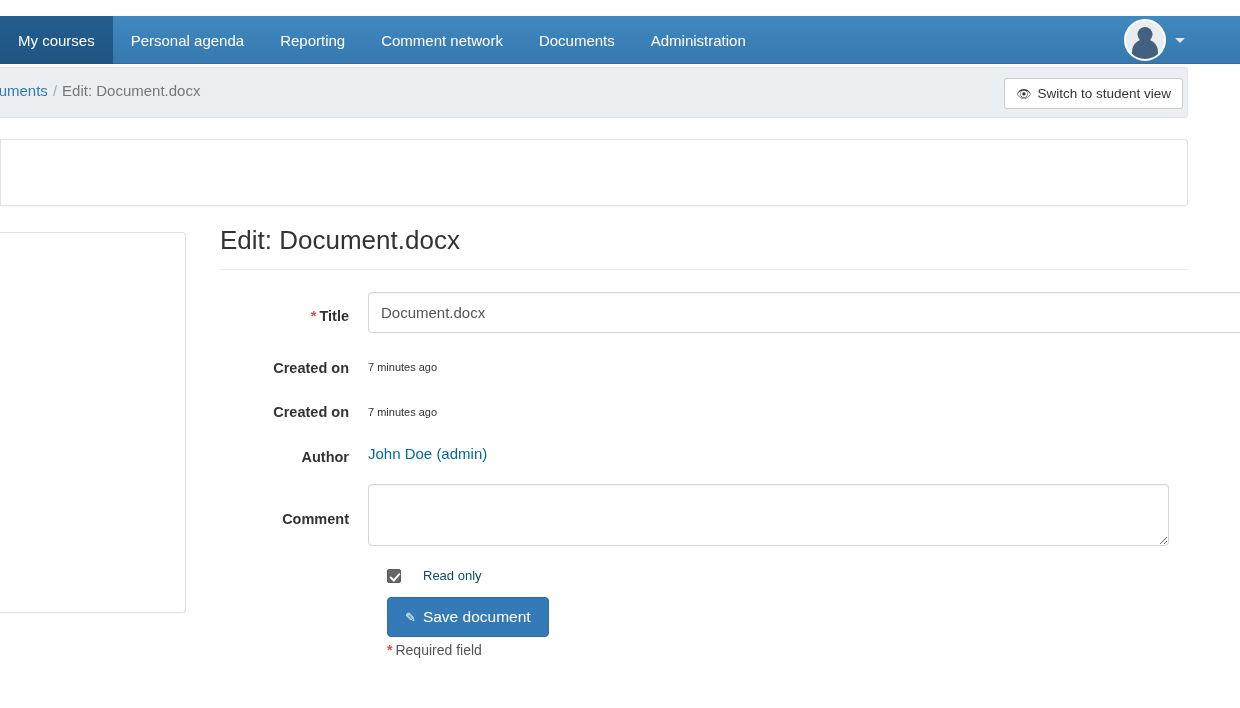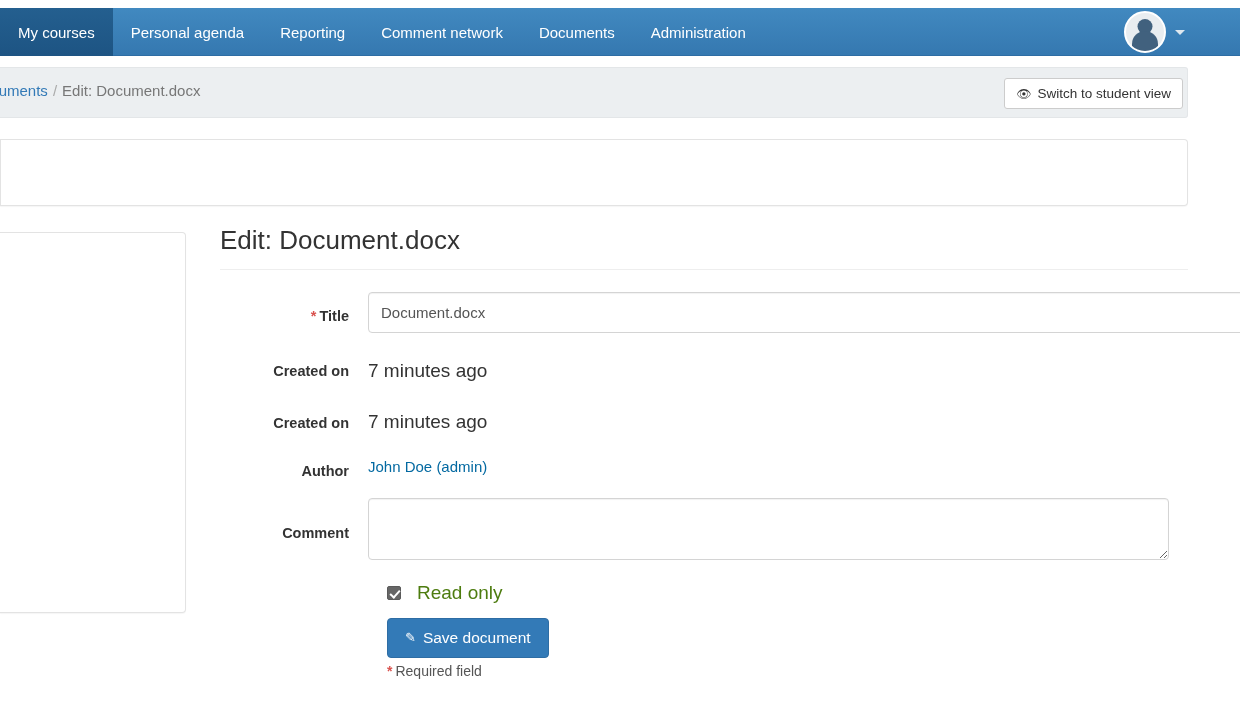--- a/index.html
+++ b/index.html
@@ -7,21 +7,21 @@
     margin: 0; padding: 0;
     width: 1240px; height: 708px;
     background: #ffffff;
     font-family: "Liberation Sans", sans-serif;
     overflow: hidden;
   }
 
   
   .navbar {
     position: absolute;
-    top: 8px; left: 0;
+    top: 16px; left: 0;
     width: 1240px; height: 48px;
     background: #3c7fb7;
     background-image: linear-gradient(to bottom, #4189c0 0%, #3578b0 100%);
     border-bottom: 1px solid #2e6da4;
     display: flex;
     align-items: stretch;
   }
   .nav-items { display: flex; align-items: stretch; height: 48px; }
   .nav-item {
     display: flex; align-items: center;
@@ -207,21 +207,21 @@
     background: #ffffff;
     border: 1px solid #d4d4d4;
     border-radius: 4px;
     box-shadow: inset 0 1px 1px rgba(0,0,0,.055);
     outline: none;
     resize: both;
     display: block;
   }
   .static-text {
     padding-top: 8px;
-    font-size: 19px;
+    font-size: 11px;
     color: #333333;
     line-height: 1.4;
   }
   .static-link {
     padding-top: 8px;
     font-size: 15px;
     color: #0369a1;
     text-decoration: none;
     cursor: pointer;
     line-height: 1.4;
@@ -246,23 +246,23 @@
   .cbox::after {
     content: "";
     position: absolute;
     left: 4px; top: 1px;
     width: 4px; height: 8px;
     border: solid #ffffff;
     border-width: 0 2px 2px 0;
     transform: rotate(42deg);
   }
   .cbox-label {
-    font-size: 19px;
-    color: #4d7c0f;
-    margin-left: 16px;
+    font-size: 13px;
+    color: #0c4a6e;
+    margin-left: 22px;
     cursor: pointer;
   }
 
   .save-btn {
     margin-left: 167px;
     display: inline-flex;
     align-items: center;
     gap: 7px;
     height: 40px;
     padding: 0 17px;

